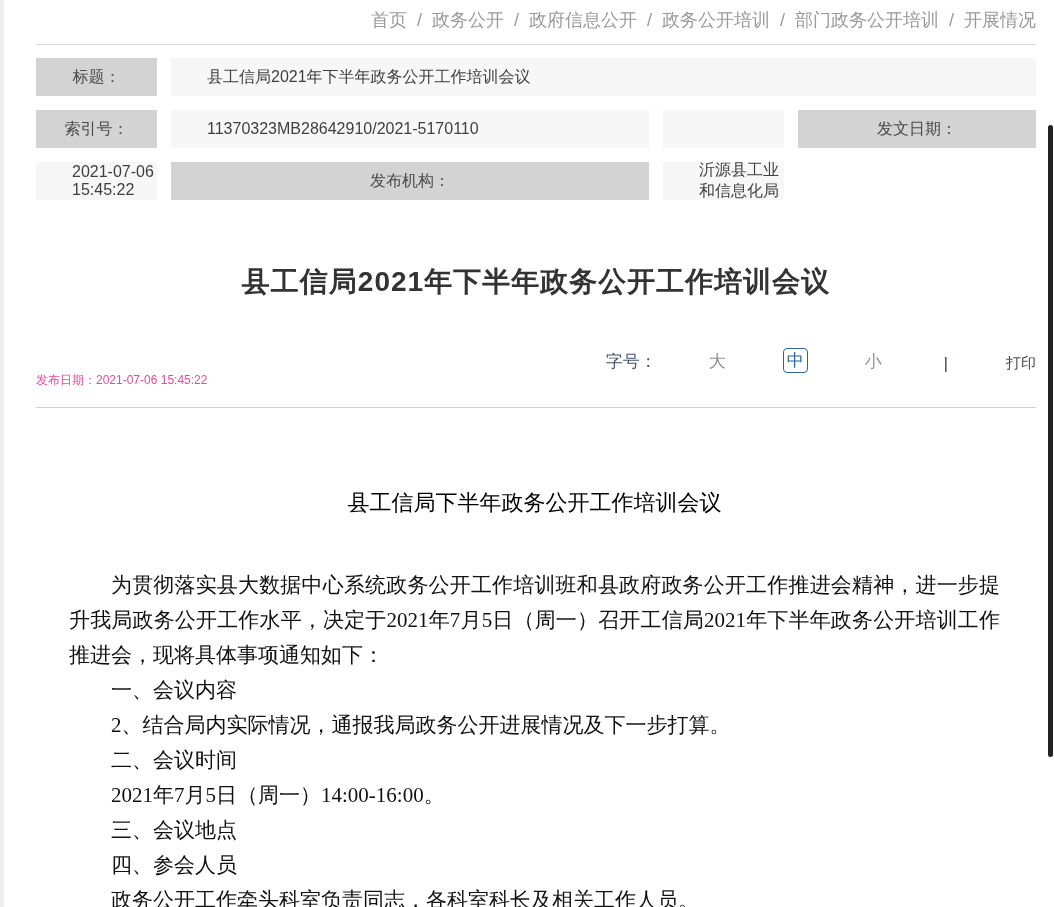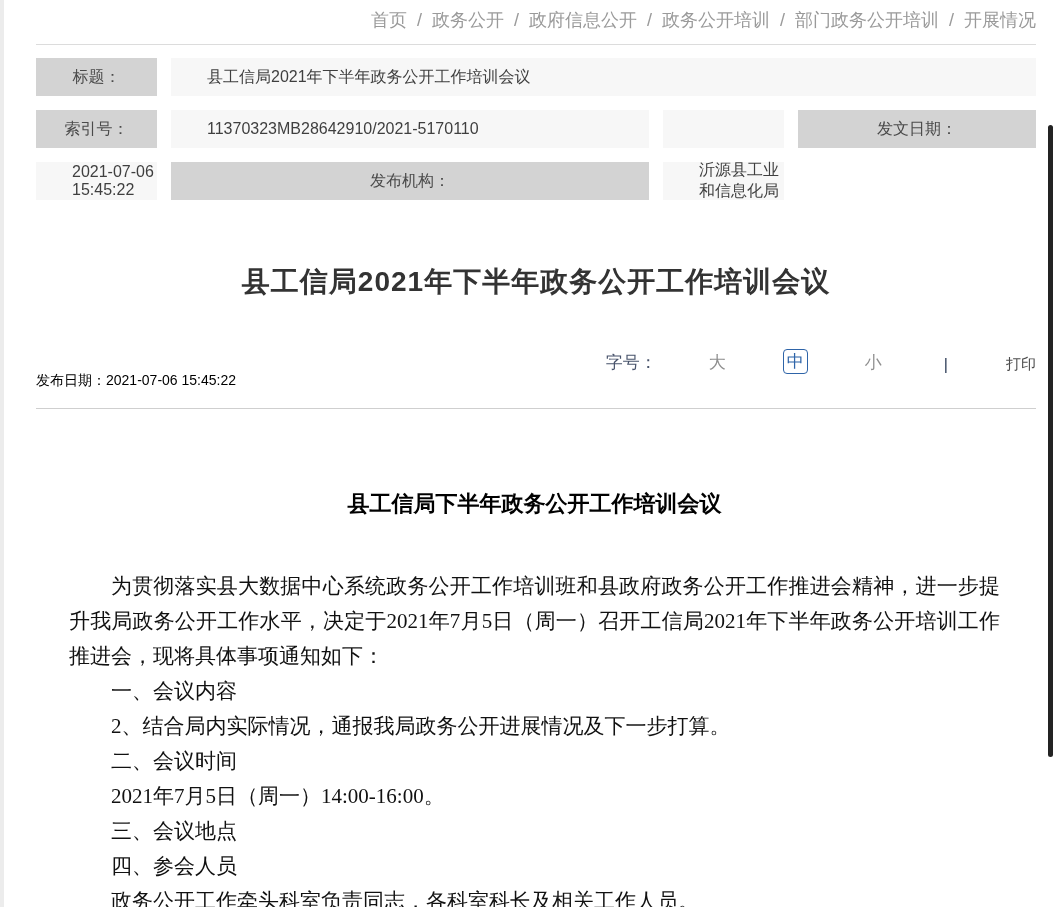--- a/index.html
+++ b/index.html
@@ -51,40 +51,40 @@
     letter-spacing:1px;
   }
 
   
   .meta-row{
     margin-top:31px;
     display:flex;justify-content:space-between;align-items:center;
     padding-bottom:18px;
     border-bottom:1px solid #cfcfcf;
   }
-  .pub-date{font-size:14px;color:#000000;margin-top:40px;}
+  .pub-date{font-size:12px;color:#ec4899;margin-top:40px;}
   .tools{display:flex;align-items:flex-end;font-size:17px;gap:48px;}
   .fs-label{color:#48536b;}
   .fs-btn{color:#8f8f8f;margin:0 4px;cursor:pointer;}
   .fs-btn.active{
     color:#2e64a8;border:1px solid #2e64a8;border-radius:4px;
     padding:0 3px;margin:0 5px;
   }
   .tool-sep{color:#2b3a55;margin:0 10px;font-size:16px;}
   .print-btn{color:#4d4d4d;font-size:15px;cursor:pointer;}
 
   
   .article{
     margin:0 36px 0 33px;
     font-family:"Liberation Serif","DejaVu Serif",serif;
     font-size:21px;line-height:35px;color:#111111;
   }
   .doc-title{
     margin-top:77px;margin-bottom:48px;
-    text-align:center;font-weight:bold;font-size:22px;color:#000000;
+    text-align:center;font-weight:normal;font-size:22px;color:#000000;
   }
   .article p{
     margin:0;text-indent:2em;text-align:justify;
   }
 
   
   .scrollbar-thumb{
     position:absolute;right:1px;top:125px;width:5px;height:632px;
     background:#232323;border-radius:3px;
   }

